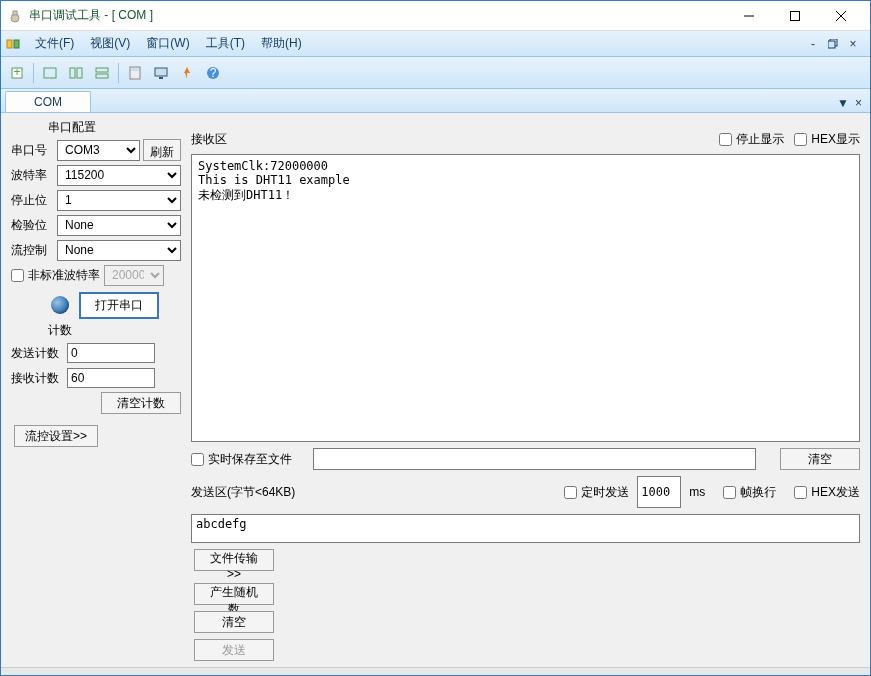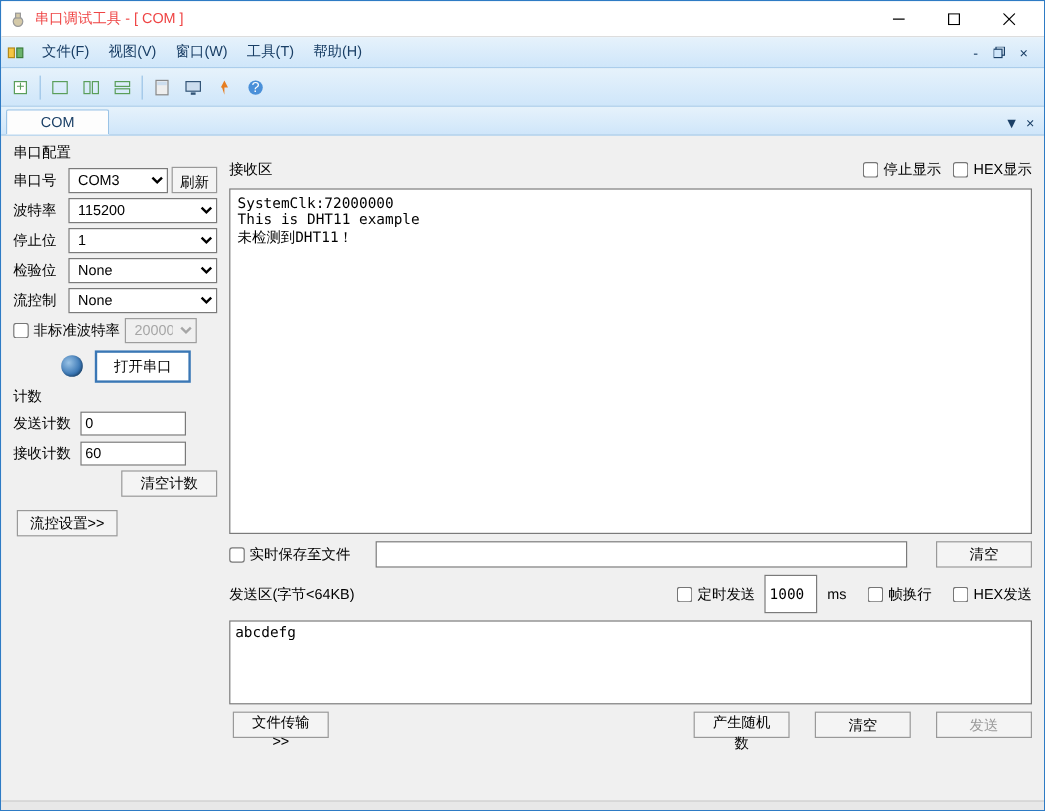--- a/index.html
+++ b/index.html
@@ -2,21 +2,21 @@
 <html><head>
 <meta charset="utf-8">
 <style>
 * { box-sizing: border-box; margin: 0; padding: 0; font-family: "Microsoft YaHei", SimSun, sans-serif; font-size: 12px; }
 body { background: #fff; width: 871px; height: 676px; overflow: hidden; border: 1px solid #2e7bc4; }
 
 
 .titlebar { height: 30px; background: #fff; display: flex; align-items: center; padding: 0 6px; border-bottom: 1px solid #ddd; }
 .titlebar .app-icon { width: 16px; height: 16px; margin-right: 6px; display:inline-block; }
 .titlebar .app-icon svg { width:16px; height:16px; }
-.titlebar .title { flex: 1; color: #ef4444; }
+.titlebar .title { flex: 1; color: #14532d; }
 .win-controls { display: flex; }
 .win-btn { width: 46px; height: 30px; display: flex; align-items: center; justify-content: center; }
 .win-btn svg { width: 10px; height: 10px; }
 .win-btn.close { }
 
 
 .menubar { height: 26px; background: linear-gradient(#e6f2fb,#cfe6fa); display: flex; align-items: center; padding: 0 4px; border-bottom: 1px solid #9ac3e6; }
 .menubar .small-icon { width:16px; height:16px; margin-right:6px; }
 .menu-item { padding: 19px 8px; color: #1a3f66; }
 .mdi-controls { margin-left:auto; display:flex; gap:6px; padding-right:6px;}
@@ -30,21 +30,21 @@
 
 .tabstrip { height: 24px; background: linear-gradient(#e6f2fb,#cfe6fa); display: flex; align-items: flex-end; padding: 0 4px; border-bottom: 1px solid #9ac3e6; position:relative; }
 .tab { background: #fdfdfd; border: 1px solid #9ac3e6; border-bottom: none; padding: 3px 28px; color:#1a3f66; border-radius: 2px 2px 0 0; }
 .tab-right-icons { margin-left:auto; display:flex; gap:6px; padding-right:4px; padding-bottom:2px; color:#1a3f66;}
 
 
 .main { display: flex; height: 554px; background: #f0f0f0; }
 .left-panel { width: 186px; padding: 6px 6px 6px 10px; }
 .right-panel { flex: 1; padding: 18px 10px 6px 4px; display:flex; flex-direction:column; gap:6px; }
 
-.section-title { margin-bottom: 3px; }
+.section-title { margin-bottom: 3px; margin-left: 37px; }
 .form-row { display: flex; align-items: center; margin-bottom: 3px; height: 22px; }
 .form-label { width: 46px; }
 .select, .combo input, .text-input { height: 21px; border: 1px solid #7a7a7a; background: #fff; padding: 0 3px; font-size:12px; }
 .select { flex:1; }
 .refresh-btn, .btn { height: 22px; border: 1px solid #999; background: #f4f4f4; padding: 4px 6px; margin-left: 3px; }
 .btn { padding: 0 10px; }
 .btn:disabled { color:#999; }
 .checkbox { width: 13px; height: 13px; margin-right: 4px; }
 
 .status-dot { width:18px; height:18px; border-radius:50%; background: radial-gradient(circle at 35% 35%, #9ac3e6, #3a77b5 60%, #1a4d7e); box-shadow: inset -1px -1px 2px rgba(0,0,0,.3); margin-right:10px; margin-left:40px; }
@@ -55,21 +55,21 @@
 .recv-title { flex:1; }
 .chk-label { display:flex; align-items:center; margin-left:10px; }
 .recv-box { flex: 0 0 auto; height: 288px; border:1px solid #7a7a7a; background:#fff; padding:4px 6px; font-family: SimSun, monospace; white-space:pre; overflow:auto; }
 .save-row { display:flex; align-items:center; gap:21px; }
 .save-row .path-input { flex:1; height:22px; border:1px solid #7a7a7a; background:#fff; }
 
 .send-header { display:flex; align-items:center; gap:8px; }
 .send-header .spacer { flex:1; }
 .ms-input { width:44px; height:32px; border:1px solid #7a7a7a; padding:0 3px; text-align:left; font-family:SimSun,monospace; }
 .send-box { height: 70px; border:1px solid #7a7a7a; background:#fff; padding:2px 4px; font-family:SimSun,monospace; }
-.send-btns { display:flex; gap:18px; }
+.send-btns { display:flex; gap:6px;flex-direction:column; }
 .send-btns .spacer { flex:1; }
 .send-btns .btn { width: 80px; }
 
 
 .scroll-area { height: 14px; background: #e8e8e8; border-top:1px solid #ccc; }
 
 .count-input { width: 88px; height:20px; border:1px solid #7a7a7a; padding:0 3px; }
 .flow-btn { margin-top:8px; }
 
 select { appearance: menulist; }

